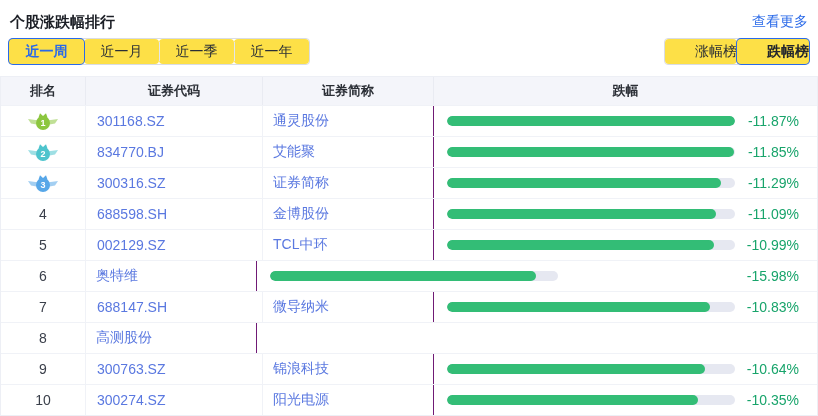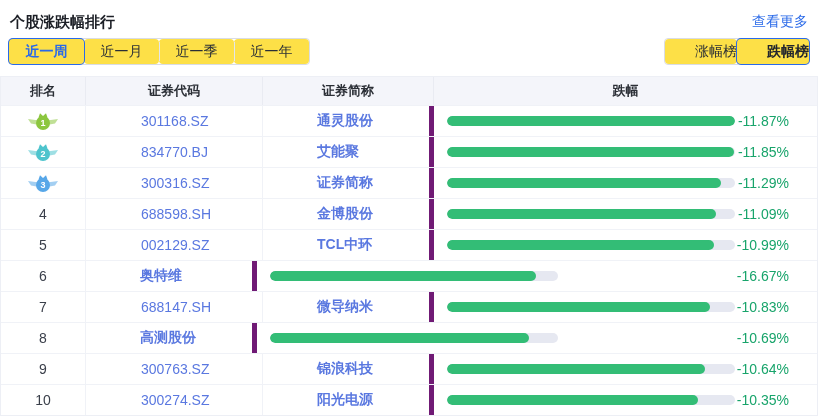--- a/index.html
+++ b/index.html
@@ -51,29 +51,29 @@
   .th-name { width: 171px; border-right: 1px solid #e9ebf2; }
   .th-bar  { flex: 1; }
 
   .tr {
     display: flex; align-items: stretch; height: 31px;
     border-top: 1px solid #f0f2f7; font-size: 14px; background: #fff; cursor: pointer;
   }
   .td { display: flex; align-items: center; }
   .td-rank { width: 85px; justify-content: center; border-right: 1px solid #f0f2f7; color: #3a3f4a; }
   .td-code { width: 177px; padding-left: 11px; border-right: 1px solid #f0f2f7; }
-  .td-name { width: 171px; padding-left: 10px; border-right: 5px solid #701a75; font-weight: bold; }
+  .td-name { width: 171px; padding-left: 10px; border-right: 1px solid #701a75; }
   .td-bar  { flex: 1; }
-  .link { color: var(--link-blue, #5a78e0); cursor: pointer; margin-left: 44px; }
+  .link { color: var(--link-blue, #5a78e0); cursor: pointer; }
   .track {
     width: 288px; height: 10px; border-radius: 5px;
     background: var(--track, #e6e8f1); margin-left: 13px; overflow: hidden;
   }
   .fill { height: 100%; border-radius: 5px; background: var(--bar-green, #33bd76); }
-  .pct { flex: 1; text-align: right; padding-right: 28px; color: var(--pct-green, #18a46b); }
+  .pct { flex: 1; text-align: right; padding-right: 18px; color: var(--pct-green, #18a46b); }
 </style>
 </head>
 <body>
 
 <div class="page">
 
   <div class="top-row">
     <div class="title">个股涨跌幅排行</div>
     <a class="more">查看更多</a>
   </div>
@@ -206,21 +206,21 @@
     <div class="td td-rank">
             <span>6</span>
           </div>
     <div class="td td-name">
       <span class="link">奥特维</span>
     </div>
     <div class="td td-bar">
       <div class="track">
         <div class="fill" style="width: 92.2%;"></div>
       </div>
-      <span class="pct">-16.67%</span>
+      <span class="pct">-15.98%</span>
     </div>
   </div>
         <div class="tr">
     <div class="td td-rank">
             <span>7</span>
           </div>
     <div class="td td-code">
       <span class="link">688147.SH</span>
     </div>
     <div class="td td-name">
@@ -233,26 +233,20 @@
       <span class="pct">-10.83%</span>
     </div>
   </div>
         <div class="tr">
     <div class="td td-rank">
             <span>8</span>
           </div>
     <div class="td td-name">
       <span class="link">高测股份</span>
     </div>
-    <div class="td td-bar">
-      <div class="track">
-        <div class="fill" style="width: 90.1%;"></div>
-      </div>
-      <span class="pct">-10.69%</span>
-    </div>
   </div>
         <div class="tr">
     <div class="td td-rank">
             <span>9</span>
           </div>
     <div class="td td-code">
       <span class="link">300763.SZ</span>
     </div>
     <div class="td td-name">
       <span class="link">锦浪科技</span>

